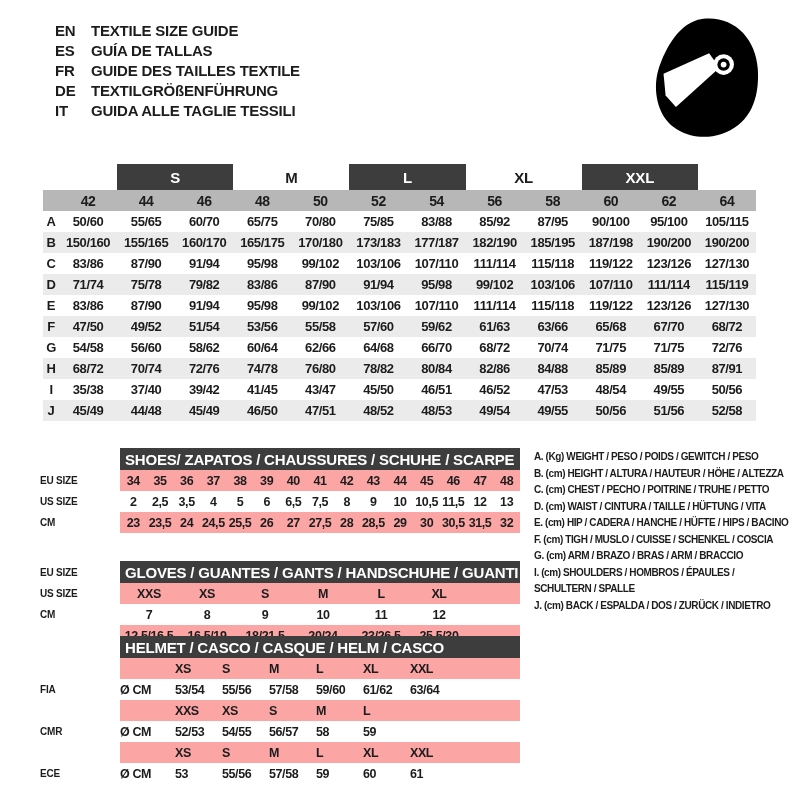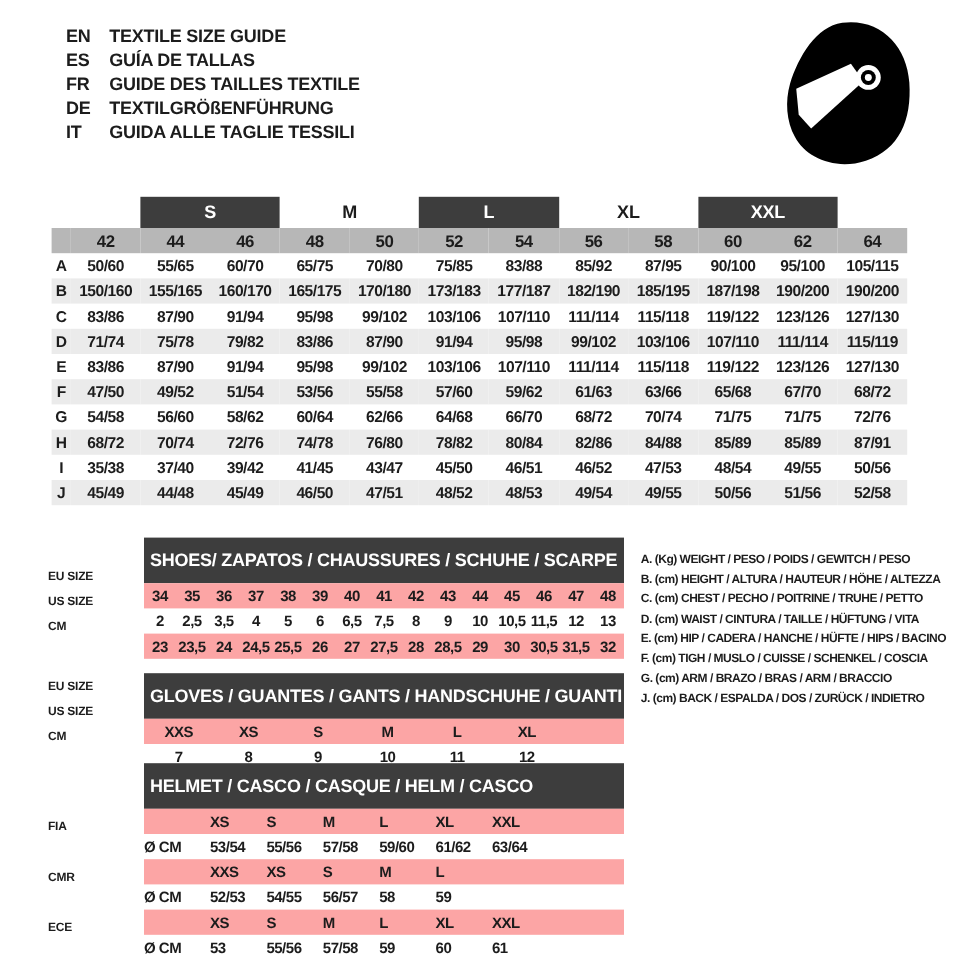--- a/index.html
+++ b/index.html
@@ -28,40 +28,40 @@
   .mt-band .mt-cell{background:#b7b7b7;font-size:14px;}
   .mt-cell{height:21px;display:flex;align-items:center;justify-content:center;
            font-size:13px;letter-spacing:-0.4px;white-space:nowrap;overflow:visible;}
   .mt-data.stripe .mt-cell{background:#ebebeb;}
 
   
   .sub-table{position:absolute;left:120px;width:400px;}
   .shoes{top:448px;}
   .gloves{top:561px;}
   .helmet-table{top:636px;}
-  .sub-header{height:38px;background:#3d3d3d;color:#fff;display:flex;align-items:center;
+  .sub-header{height:22px;background:#3d3d3d;color:#fff;display:flex;align-items:center;
               padding-left:5px;font-size:15px;letter-spacing:-0.2px;white-space:nowrap;}
   .sub-row{display:grid;height:21px;}
   .cols15{grid-template-columns:repeat(15,1fr);}
   .cols6{grid-template-columns:repeat(6,58px) 1fr;}
   .hcols{grid-template-columns:55px repeat(6,47px) 1fr;}
   .sub-cell{display:flex;align-items:center;justify-content:center;font-size:12.5px;
             letter-spacing:-0.4px;white-space:nowrap;}
   .sub-cell.left{justify-content:flex-start;}
   .sub-row.stripe{background:#fca5a5;}
 
   
   .side-labels{position:absolute;left:40px;}
   .shoes-labels{top:470px;}
   .gloves-labels{top:562px;}
   .helmet-labels{top:658px;text-align:right;}
   .side-label{height:21px;display:flex;align-items:center;font-size:10px;letter-spacing:-0.2px;}
 
   
-  .legend{position:absolute;left:534px;top:459px;width:260px;}
+  .legend{position:absolute;left:534px;top:449px;width:260px;}
   .legend-item{font-size:10px;line-height:16.5px;letter-spacing:-0.4px;white-space:pre-line;}
 </style>
 </head>
 <body>
 
 <div class="page">
 
   <div class="langs">
       <div class="lang-row">
         <div class="lang-code">EN</div>
@@ -448,16 +448,18 @@
   </div>
 
   <div class="legend">
       <div class="legend-item">A. (Kg) WEIGHT / PESO / POIDS / GEWITCH / PESO</div>
       <div class="legend-item">B. (cm) HEIGHT / ALTURA / HAUTEUR / HÖHE / ALTEZZA</div>
       <div class="legend-item">C. (cm) CHEST / PECHO / POITRINE / TRUHE / PETTO</div>
       <div class="legend-item">D. (cm) WAIST / CINTURA / TAILLE / HÜFTUNG / VITA</div>
       <div class="legend-item">E. (cm) HIP / CADERA / HANCHE / HÜFTE / HIPS /  BACINO</div>
       <div class="legend-item">F. (cm) TIGH / MUSLO / CUISSE / SCHENKEL / COSCIA</div>
       <div class="legend-item">G. (cm) ARM  / BRAZO / BRAS / ARM / BRACCIO</div>
+      <div class="legend-item">I.  (cm) SHOULDERS / HOMBROS / ÉPAULES /
+SCHULTERN / SPALLE</div>
       <div class="legend-item">J. (cm) BACK / ESPALDA / DOS / ZURÜCK / INDIETRO</div>
     </div>
 
 </div>
 
 </body></html>

